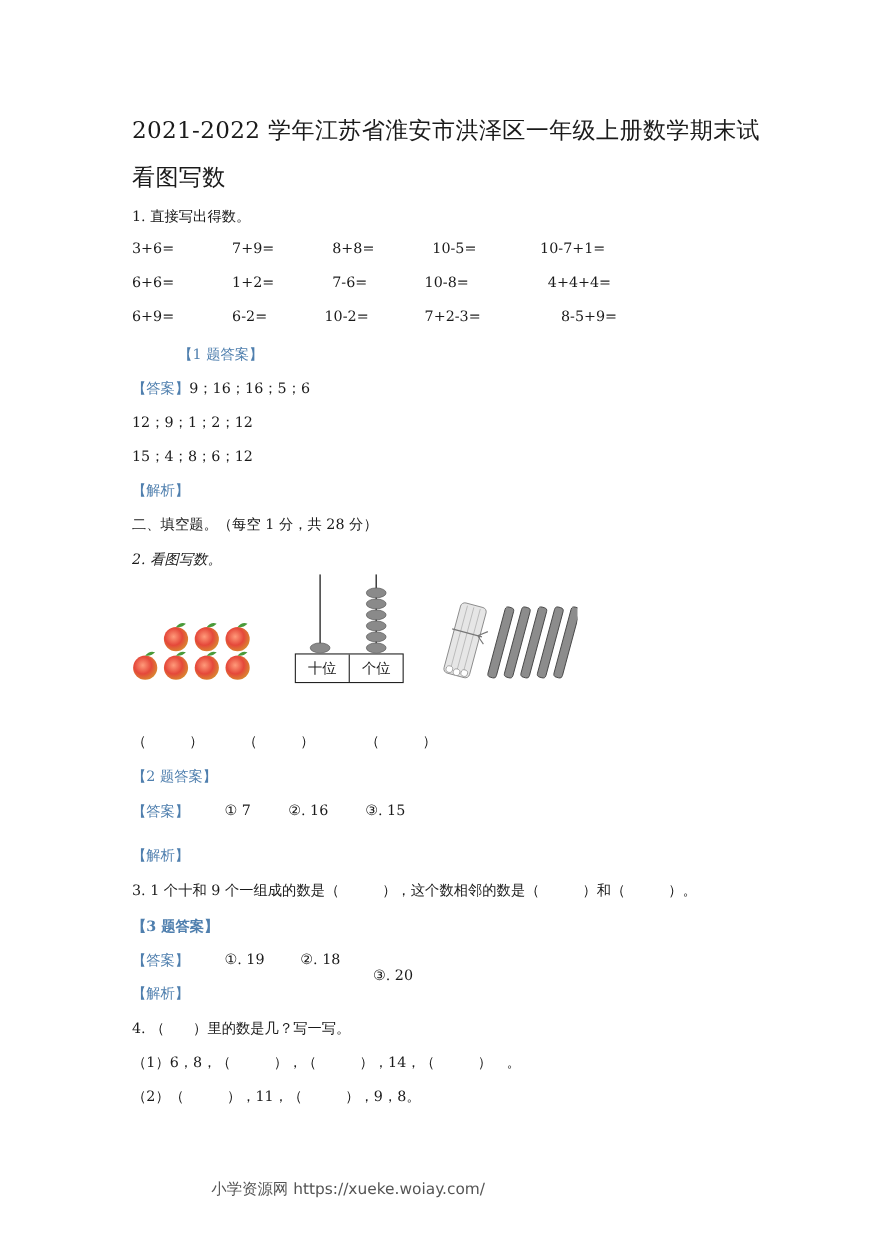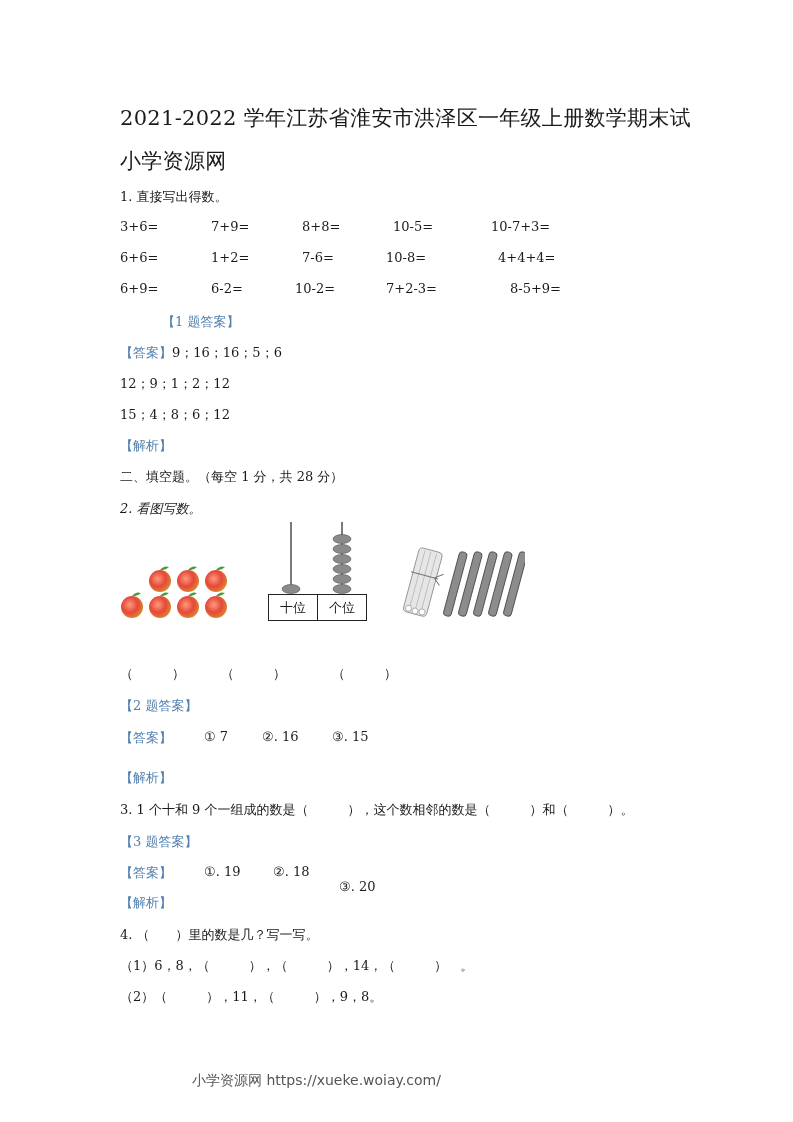--- a/index.html
+++ b/index.html
@@ -12,30 +12,30 @@
     .row { position: absolute; left: 120px; font-size: 13px; }
     .cell { position: absolute; white-space: nowrap; }
     .footer { left: 0; width: 633px; text-align: center; top: 1072px;
       font-family: "DejaVu Sans", "Liberation Sans", sans-serif; font-size: 14px; color: #555; }
     .fig { position: absolute; }
   </style>
 </head>
 <body>
 
 <div class="abs title" style="top:104px;">2021-2022 学年江苏省淮安市洪泽区一年级上册数学期末试</div>
-<div class="abs title" style="top:147px;">小学资源网</div>
+<div class="abs title" style="top:147px;">看图写数</div>
 
 <div class="abs t" style="left:120px; top:188px;">1. 直接写出得数。</div>
 
 <div class="row" style="top:219px;">
   <span class="cell" style="left:0;">3+6=</span>
   <span class="cell" style="left:91px;">7+9=</span>
   <span class="cell" style="left:182px;">8+8=</span>
   <span class="cell" style="left:273px;">10-5=</span>
-  <span class="cell" style="left:371px;">10-7+3=</span>
+  <span class="cell" style="left:371px;">10-7+1=</span>
 </div>
 <div class="row" style="top:250px;">
   <span class="cell" style="left:0;">6+6=</span>
   <span class="cell" style="left:91px;">1+2=</span>
   <span class="cell" style="left:182px;">7-6=</span>
   <span class="cell" style="left:266px;">10-8=</span>
   <span class="cell" style="left:378px;">4+4+4=</span>
 </div>
 <div class="row" style="top:281px;">
   <span class="cell" style="left:0;">6+9=</span>
@@ -139,21 +139,21 @@
 <div class="abs t blue" style="left:120px; top:697px;">【2 题答案】</div>
 <div class="abs t" style="left:120px; top:729px; width:300px;">
   <span class="blue">【答案】</span>
   <span class="cell" style="left:84px;">① 7</span>
   <span class="cell" style="left:142px;">②. 16</span>
   <span class="cell" style="left:212px;">③. 15</span>
 </div>
 <div class="abs t blue" style="left:120px; top:769px;">【解析】</div>
 
 <div class="abs t" style="left:120px; top:801px;">3. 1 个十和 9 个一组成的数是（　　　），这个数相邻的数是（　　　）和（　　　）。</div>
-<div class="abs t blue" style="left:120px; top:833px;">【3 题答案】</div>
+<div class="abs t blue" style="left:120px; top:833px;font-weight:bold;">【3 题答案】</div>
 <div class="abs t" style="left:120px; top:864px; width:300px;">
   <span class="blue">【答案】</span>
   <span class="cell" style="left:84px;">①. 19</span>
   <span class="cell" style="left:153px;">②. 18</span>
   <span class="cell" style="left:219px;margin-top:15px;">③. 20</span>
 </div>
 <div class="abs t blue" style="left:120px; top:894px;">【解析】</div>
 
 <div class="abs t" style="left:120px; top:926px;">4. （　　）里的数是几？写一写。</div>
 <div class="abs t" style="left:120px; top:957px;">（1）6，8，（　　　），（　　　），14，（　　　）　。</div>

